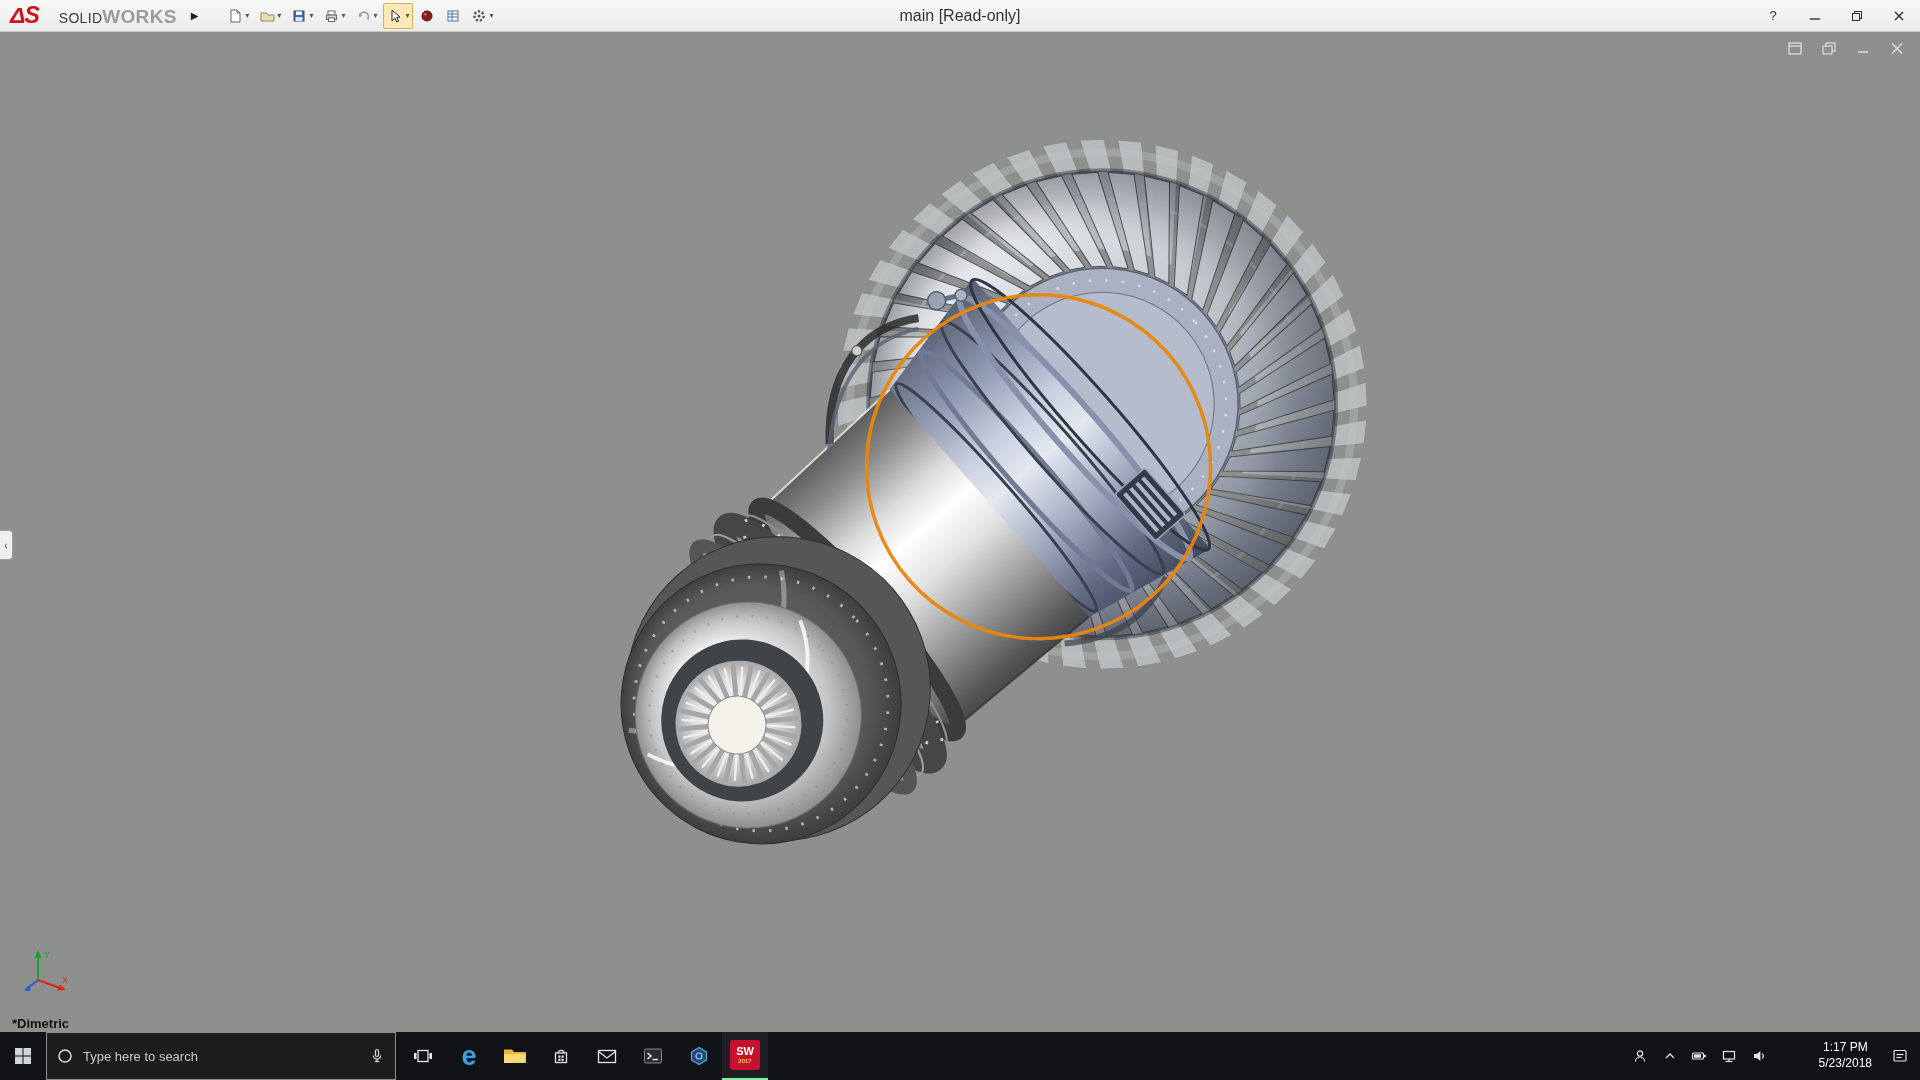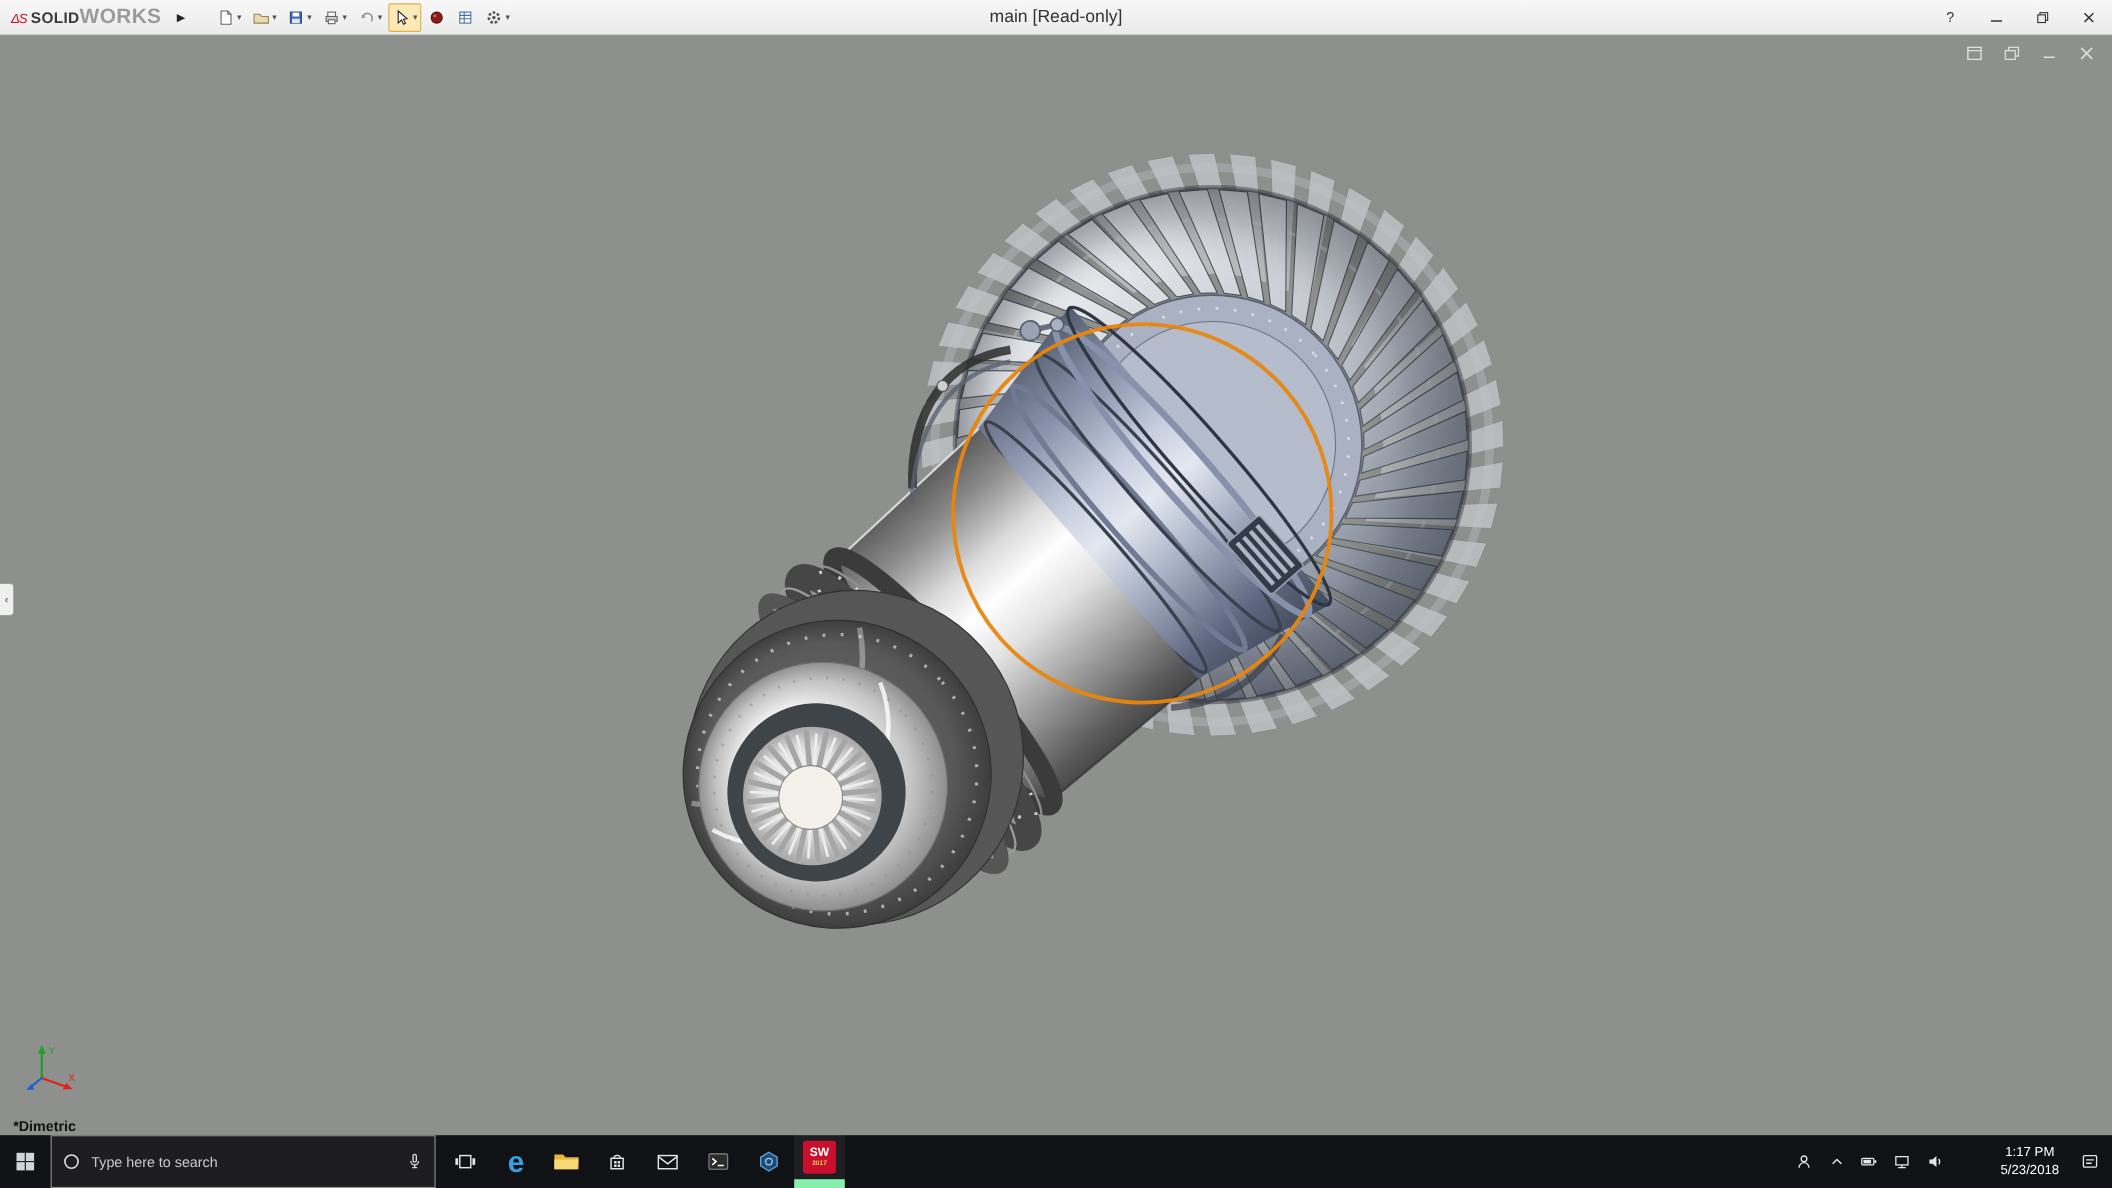--- a/index.html
+++ b/index.html
@@ -2,22 +2,22 @@
 <html><head>
 <meta charset="utf-8">
 <style>
   *{margin:0;padding:0;box-sizing:border-box;}
   html,body{width:1920px;height:1080px;overflow:hidden;font-family:"Liberation Sans",sans-serif;background:#8d908c;}
   svg text{font-family:"Liberation Sans",sans-serif;}
 
   
   .titlebar{position:absolute;top:0;left:0;width:1920px;height:32px;background:linear-gradient(#f8f8f8,#ebebeb);border-bottom:1px solid #c9c9c9;display:flex;align-items:center;z-index:30;}
   .brand{display:flex;align-items:baseline;padding:0 6px 0 10px;}
-  .brand-mark{color:#d1121c;font-weight:normal;font-style:italic;font-size:12px;letter-spacing:-1px;margin-right:4px;}
-  .brand-solid{color:#3a3a3a;font-weight:bold;font-size:14px;letter-spacing:.3px;}
+  .brand-mark{color:#d1121c;font-weight:bold;font-style:italic;font-size:23px;letter-spacing:-1px;margin-right:20px;}
+  .brand-solid{color:#3a3a3a;font-weight:normal;font-size:14px;letter-spacing:.3px;}
   .brand-works{color:#9b9b9b;font-weight:bold;font-size:19px;letter-spacing:.3px;}
   .flyout{font-size:10px;color:#222;padding:2px 7px;margin-right:16px;border:1px solid transparent;}
   .toolbar{display:flex;align-items:center;height:100%;}
   .tb-btn{height:26px;display:flex;align-items:center;padding:0 3px;border:1px solid transparent;border-radius:2px;margin:0 1px;}
   .tb-btn.active{background:#fbe9b8;border-color:#dfae4f;}
   .tb-caret{font-size:8px;color:#555;margin-left:2px;}
   .doc-title{position:absolute;left:0;right:0;text-align:center;font-size:16px;color:#333;pointer-events:none;}
   .win-controls{margin-left:auto;display:flex;align-items:center;height:100%;}
   .wc{width:42px;height:100%;display:flex;align-items:center;justify-content:center;color:#333;font-size:13px;}
 
@@ -29,21 +29,21 @@
   .left-tab{position:absolute;left:0;top:498px;width:13px;height:30px;background:#efefef;border:1px solid #9e9e9e;border-left:none;border-radius:0 4px 4px 0;display:flex;align-items:center;justify-content:center;font-size:10px;color:#444;}
   .orientation{position:absolute;left:12px;bottom:1px;font-size:13px;color:#111;font-weight:bold;}
   .triad{position:absolute;left:20px;bottom:34px;}
 
   
   .taskbar{position:absolute;bottom:0;left:0;width:1920px;height:48px;background:#111216;display:flex;align-items:center;z-index:40;}
   .tk-btn{width:46px;height:48px;display:flex;align-items:center;justify-content:center;position:relative;}
   .search{width:350px;height:48px;background:#1d1d1f;border:1px solid #8f8f8f;display:flex;align-items:center;gap:10px;padding:0 10px;margin-right:4px;}
   .search-text{background:transparent;border:none;outline:none;color:#c9c9c9;font-size:13px;flex:1;font-family:"Liberation Sans",sans-serif;}
   .search-text::placeholder{color:#c9c9c9;opacity:1;}
-  .sw-btn{border-bottom:8px solid #86efac;background:rgba(255,255,255,.06);}
+  .sw-btn{border-bottom:2px solid #86efac;background:rgba(255,255,255,.06);}
   .sw-icon{width:30px;height:30px;background:#c8102e;border-radius:3px;display:flex;flex-direction:column;align-items:center;justify-content:center;color:#fff;font-weight:bold;font-size:11px;line-height:1;}
   .sw-badge{font-size:6px;color:#ffd24a;font-weight:bold;margin-top:1px;}
   .edge-e{color:#35a3e3;font-size:27px;font-weight:bold;line-height:1;}
   .tray{margin-left:auto;display:flex;align-items:center;height:100%;}
   .tray-icon{width:30px;height:48px;display:flex;align-items:center;justify-content:center;}
   .clock{color:#fff;font-size:12px;text-align:center;line-height:1.3;padding:0 8px;margin-left:36px;}
 </style>
 </head>
 <body>
 

